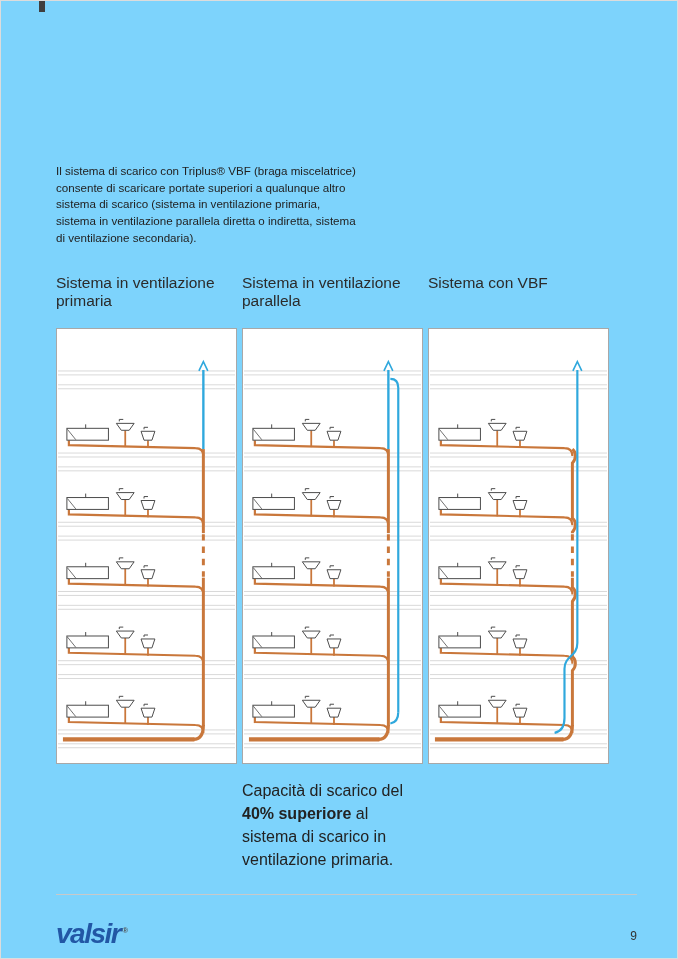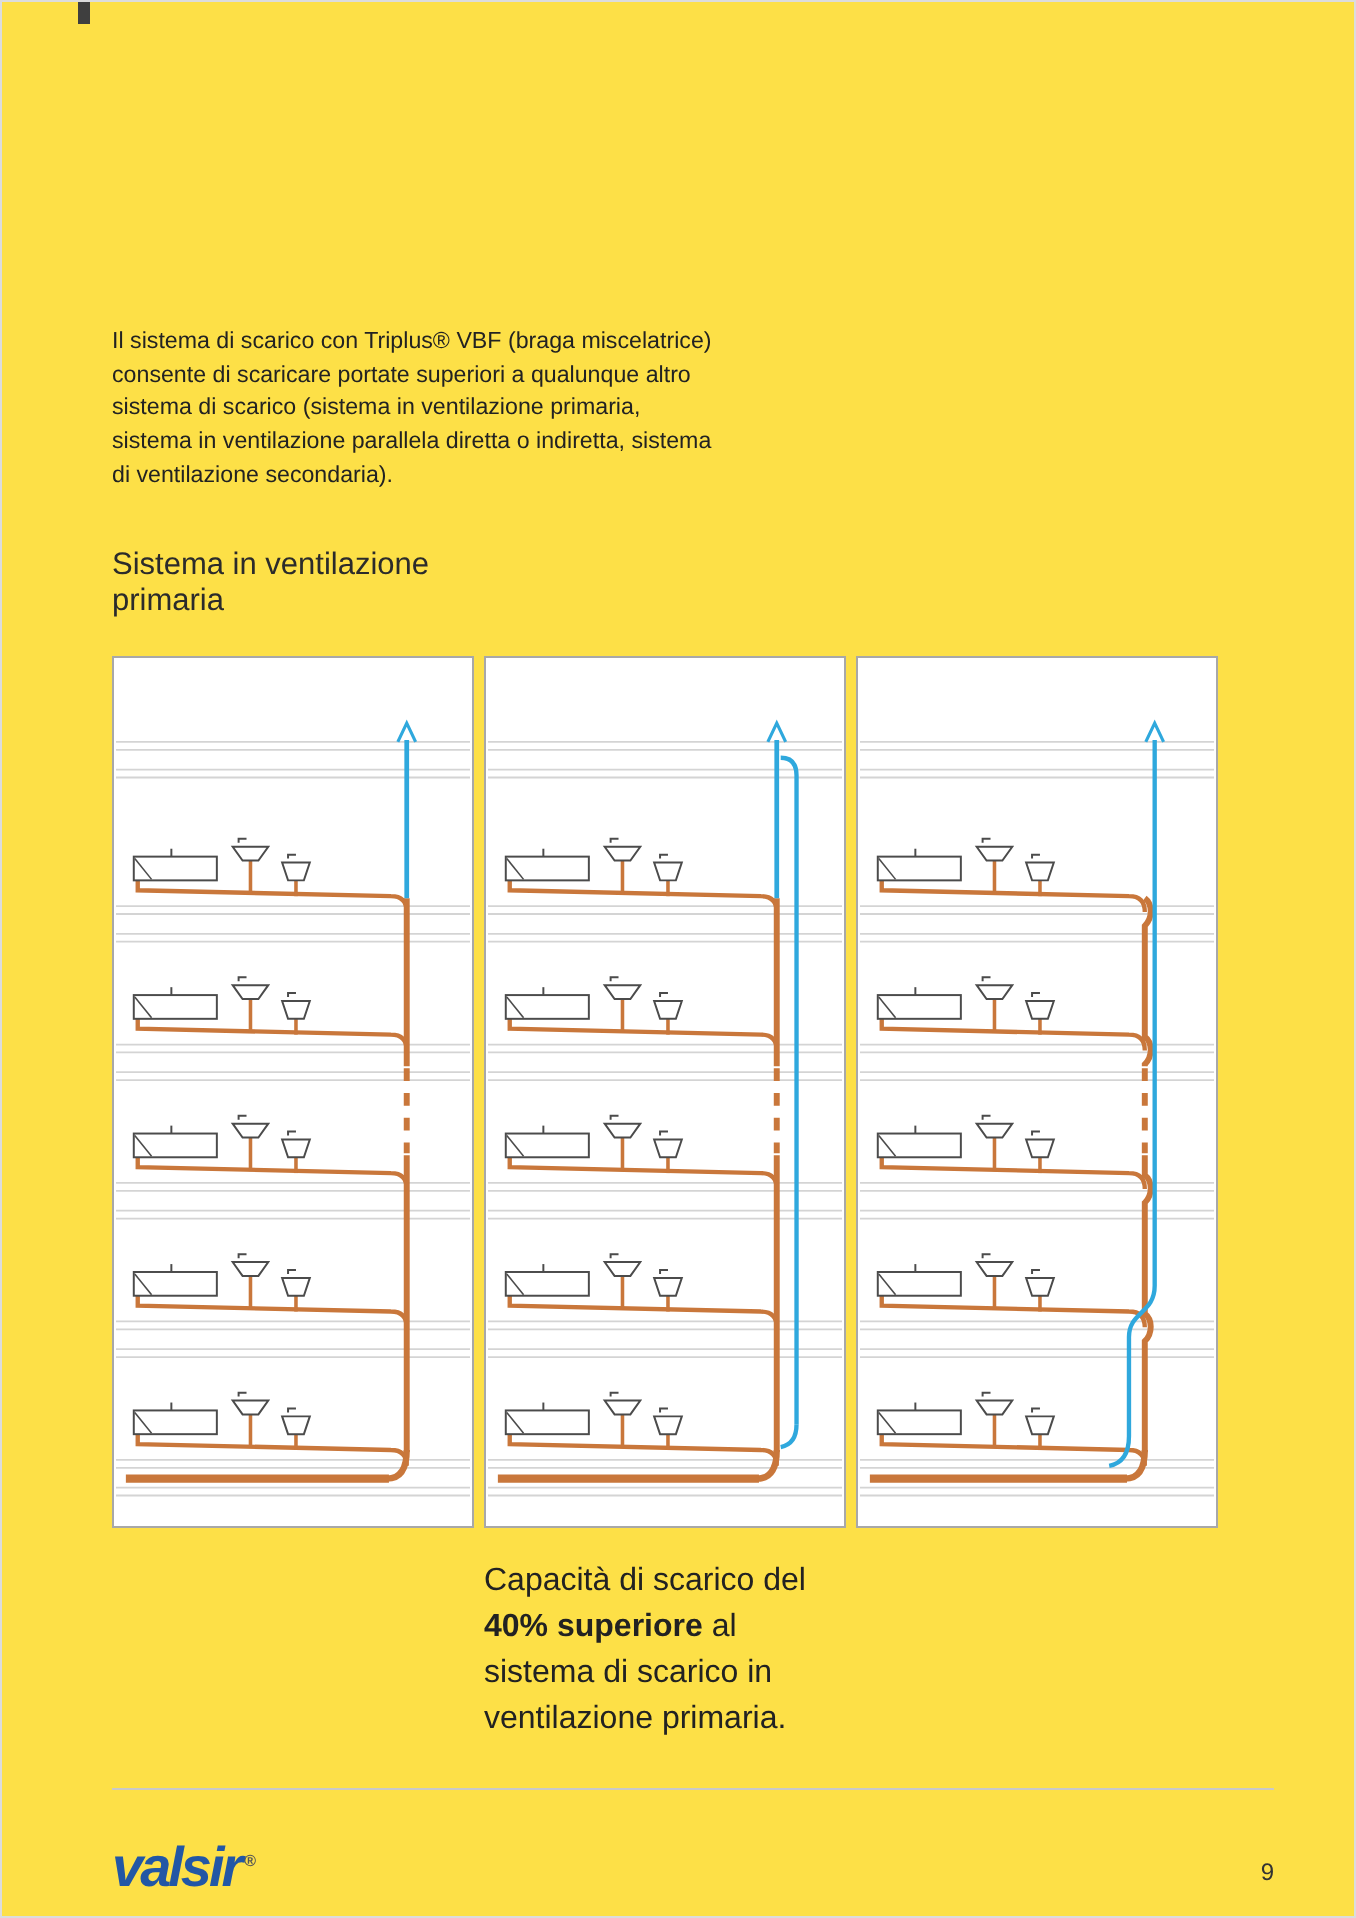--- a/index.html
+++ b/index.html
@@ -1,18 +1,18 @@
 <!DOCTYPE html>
 <html><head>
 <meta charset="utf-8">
 <style>
   *{margin:0;padding:0;box-sizing:border-box;}
   html,body{background:#fff;}
   body{font-family:"Liberation Sans",sans-serif;color:#1a1a1a;}
-  .page{position:relative;width:678px;height:959px;background:#fde047;border:1px solid #dcdcdc;overflow:hidden;}
+  .page{position:relative;width:678px;height:959px;background:#7dd3fc;border:1px solid #dcdcdc;overflow:hidden;}
   .print-mark{position:absolute;left:38px;top:0;width:6px;height:11px;background:#3f3f3f;}
   .intro{position:absolute;left:55px;top:162px;width:300px;font-size:11.6px;line-height:1.44;color:#222;}
   .row{position:absolute;left:55px;display:flex;gap:5px;}
   .headings{top:273px;}
   .dtitle{width:181px;font-size:15.5px;font-weight:400;line-height:1.18;color:#2b2b2b;font-family:"Liberation Sans",sans-serif;}
   .boxes{top:327px;}
   .dbox{width:181px;height:436px;border:1px solid #a8a8a8;background:#fff;}
   .captions{top:778px;}
   .cap{width:181px;font-size:16px;line-height:1.44;color:#222;}
   .cap b{font-weight:700;}
@@ -26,20 +26,22 @@
 <body>
 
 <div class="page">
 
   <div class="print-mark"></div>
 
   <p class="intro">Il sistema di scarico con Triplus® VBF (braga miscelatrice) consente di scaricare portate superiori a qualunque altro sistema di scarico (sistema in ventilazione primaria, sistema in ventilazione parallela diretta o indiretta, sistema di ventilazione secondaria).</p>
 
   <div class="row headings">
     <h2 class="dtitle">Sistema in ventilazione primaria</h2>
+    <h2 class="dtitle">Sistema in ventilazione parallela</h2>
+    <h2 class="dtitle">Sistema con VBF</h2>
   </div>
 
   <div class="row boxes">
     <div class="dbox">
       <svg id="svg-d1" viewBox="0 0 181 436" width="179" height="434">
           <g stroke="#d4d4d4" stroke-width="0.9">
             <line x1="1" y1="41" x2="180" y2="41"></line>
             <line x1="1" y1="45" x2="180" y2="45"></line>
             <line x1="1" y1="55" x2="180" y2="55"></line>
             <line x1="1" y1="59" x2="180" y2="59"></line>

